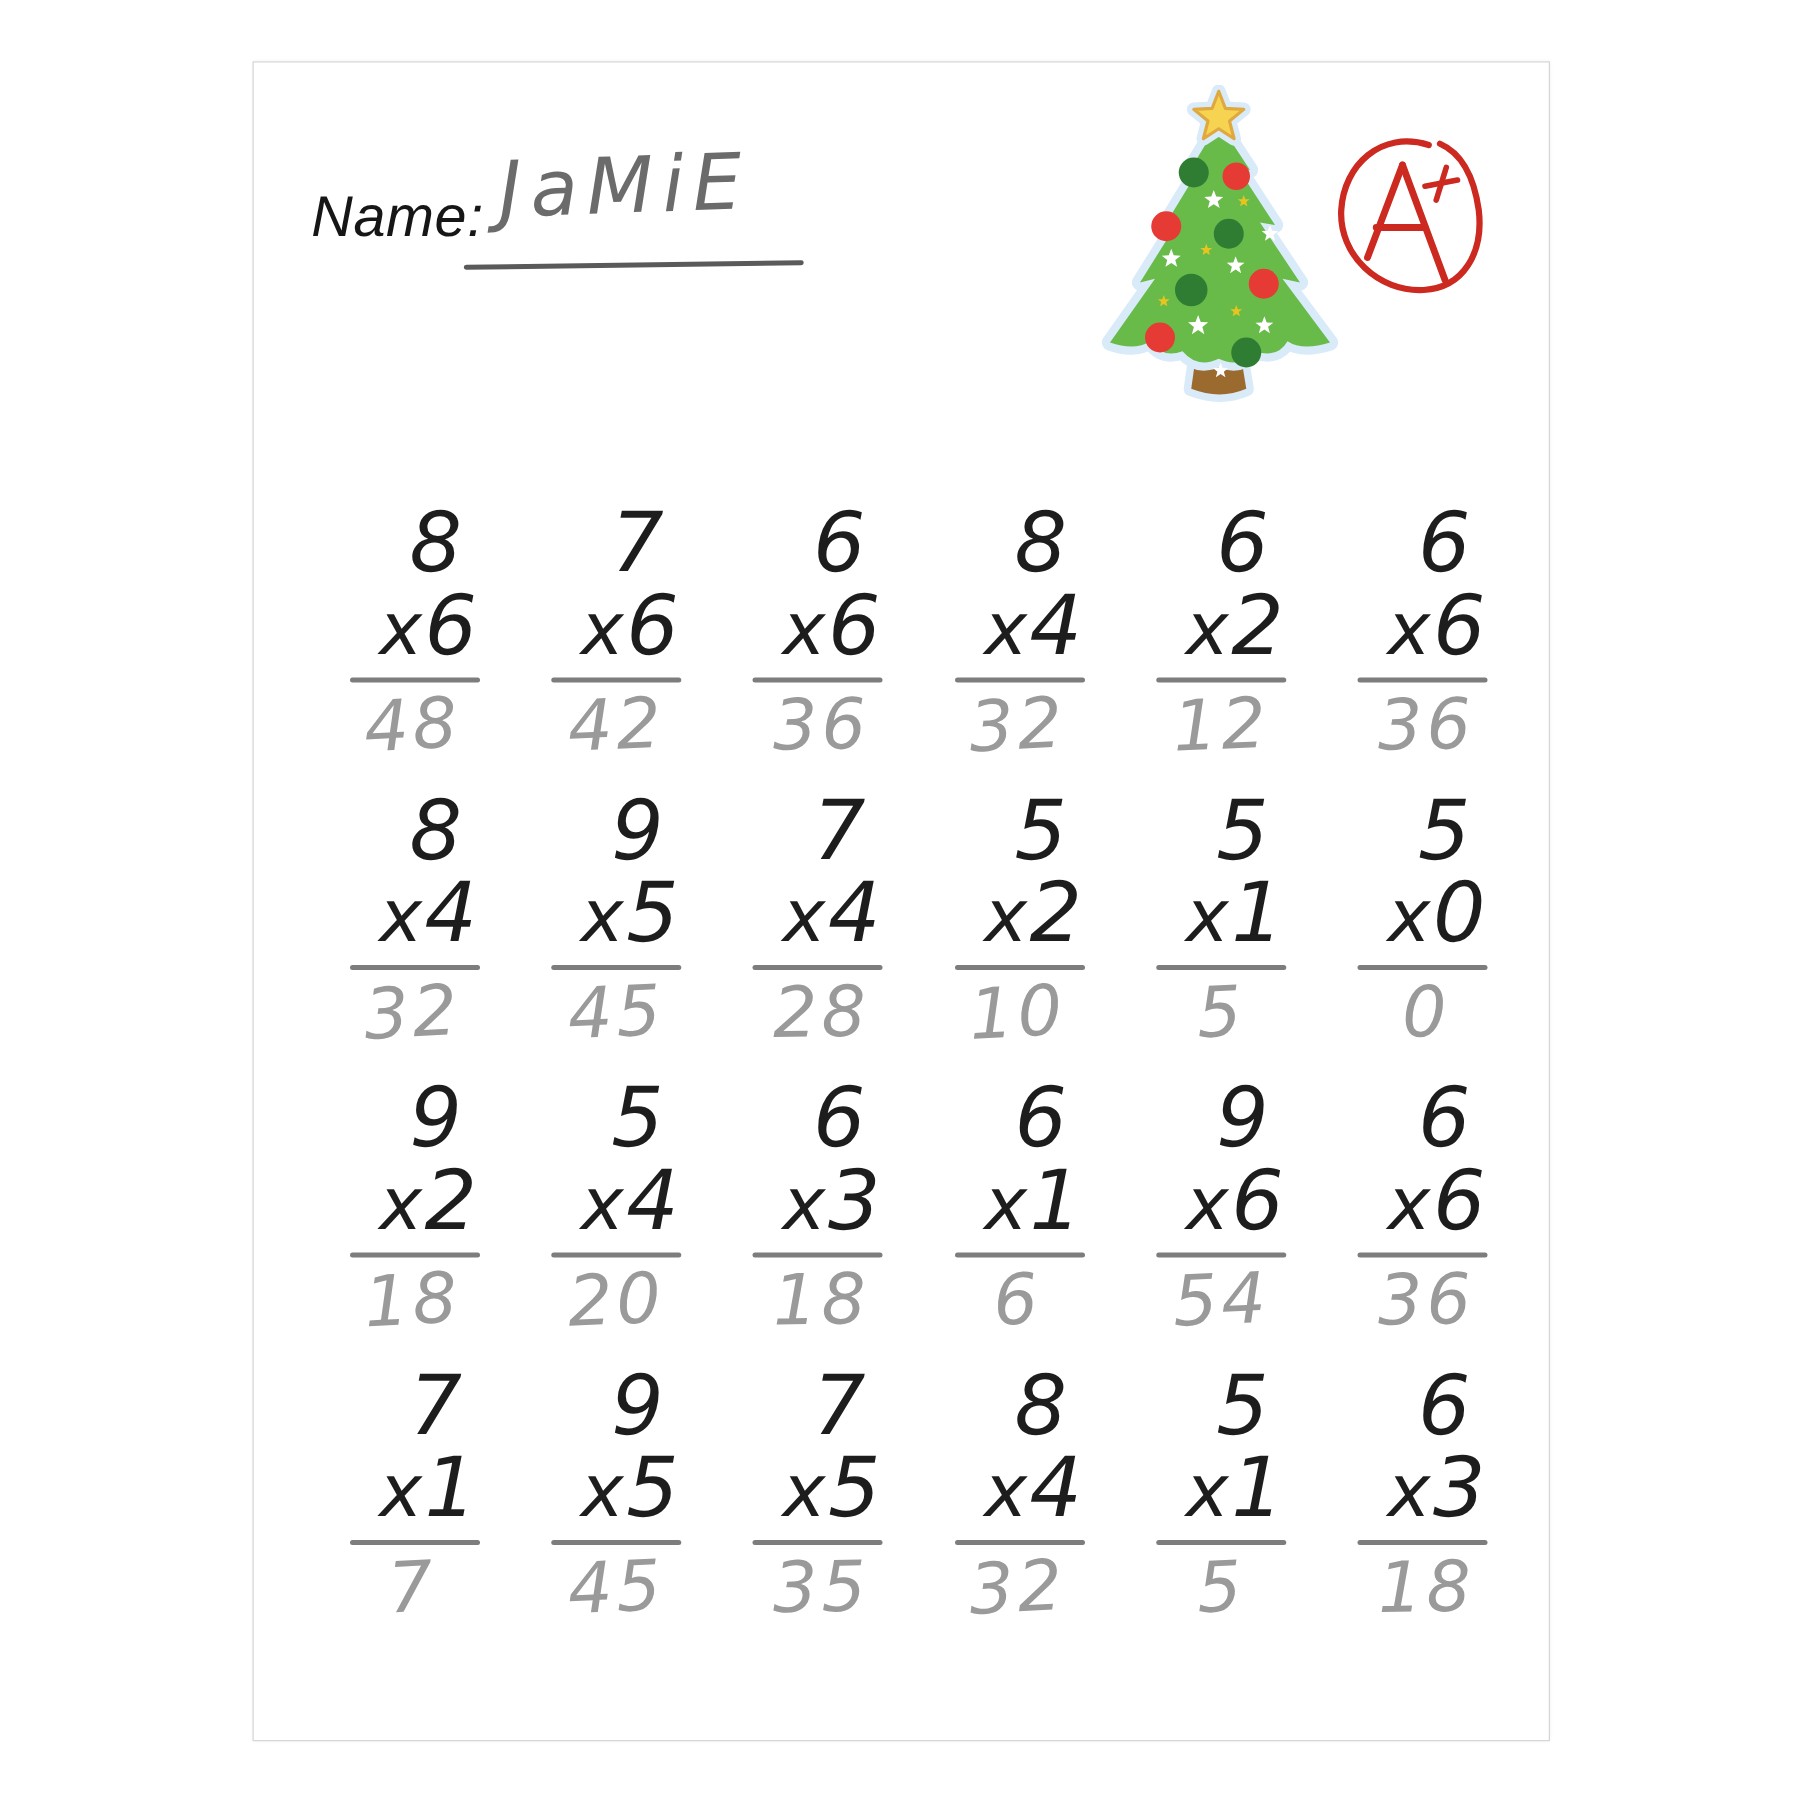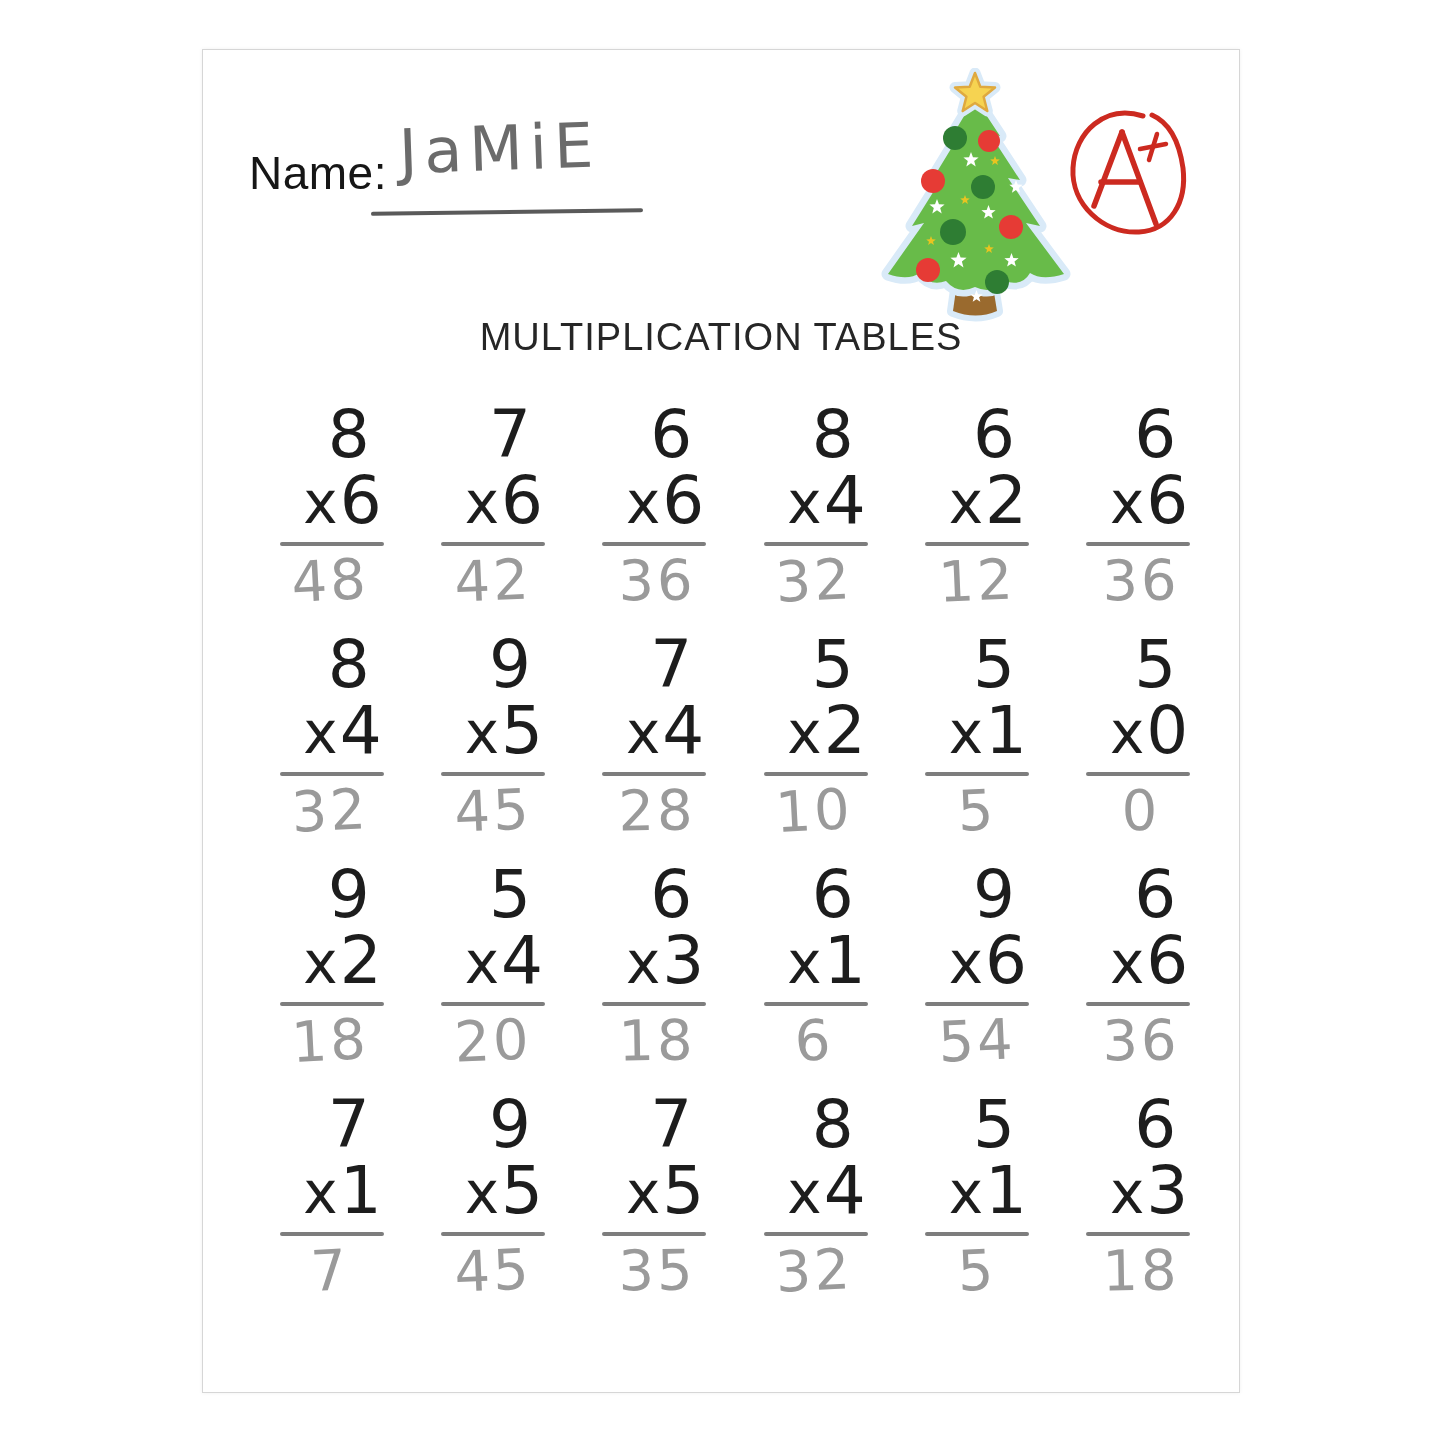--- a/index.html
+++ b/index.html
@@ -5,20 +5,21 @@
   * { margin: 0; padding: 0; box-sizing: border-box; }
   html, body { background: #ffffff; }
   body { font-family: "Liberation Sans", sans-serif; }
 
   .canvas {
     position: relative;
     width: 1445px;
     height: 1419px;
     background: #ffffff;
     overflow: hidden;
+    font-style: italic;
   }
 
   .page {
     position: absolute;
     left: 202px;
     top: 49px;
     width: 1038px;
     height: 1344px;
     background: var(--page-bg, #ffffff);
     border: 1px solid var(--page-border, #d6d6d6);
@@ -197,21 +198,20 @@
       <svg width="132" height="142" viewBox="0 0 132 142" role="img" aria-label="A+">
         <path class="grade-stroke" stroke-width="5" d="M82 14 C 44 2, 14 30, 12 66 C 10 102, 42 132, 78 130 C 110 128, 126 100, 122 66 C 118 38, 107 20, 91 13"></path>
         <path class="grade-stroke" stroke-width="5.5" d="M61 30 L33 104"></path>
         <path class="grade-stroke" stroke-width="5.5" d="M61 30 L95 122"></path>
         <path class="grade-stroke" stroke-width="5.5" d="M40 80 L79 80"></path>
         <path class="grade-stroke" stroke-width="4.5" d="M96 32 L88 58"></path>
         <path class="grade-stroke" stroke-width="4.5" d="M79 47 L105 42"></path>
       </svg>
     </div>
 
-    <div class="sheet-title">MULTIPLICATION TABLES</div>
 
     <div class="problems-grid">
   <div class="problem">
     <div class="p-top">8</div>
     <div class="p-op"><span class="p-x">x</span><span class="p-b">6</span></div>
     <div class="p-rule"></div>
     <div class="p-ans">48</div>
   </div>
 
   <div class="problem">

